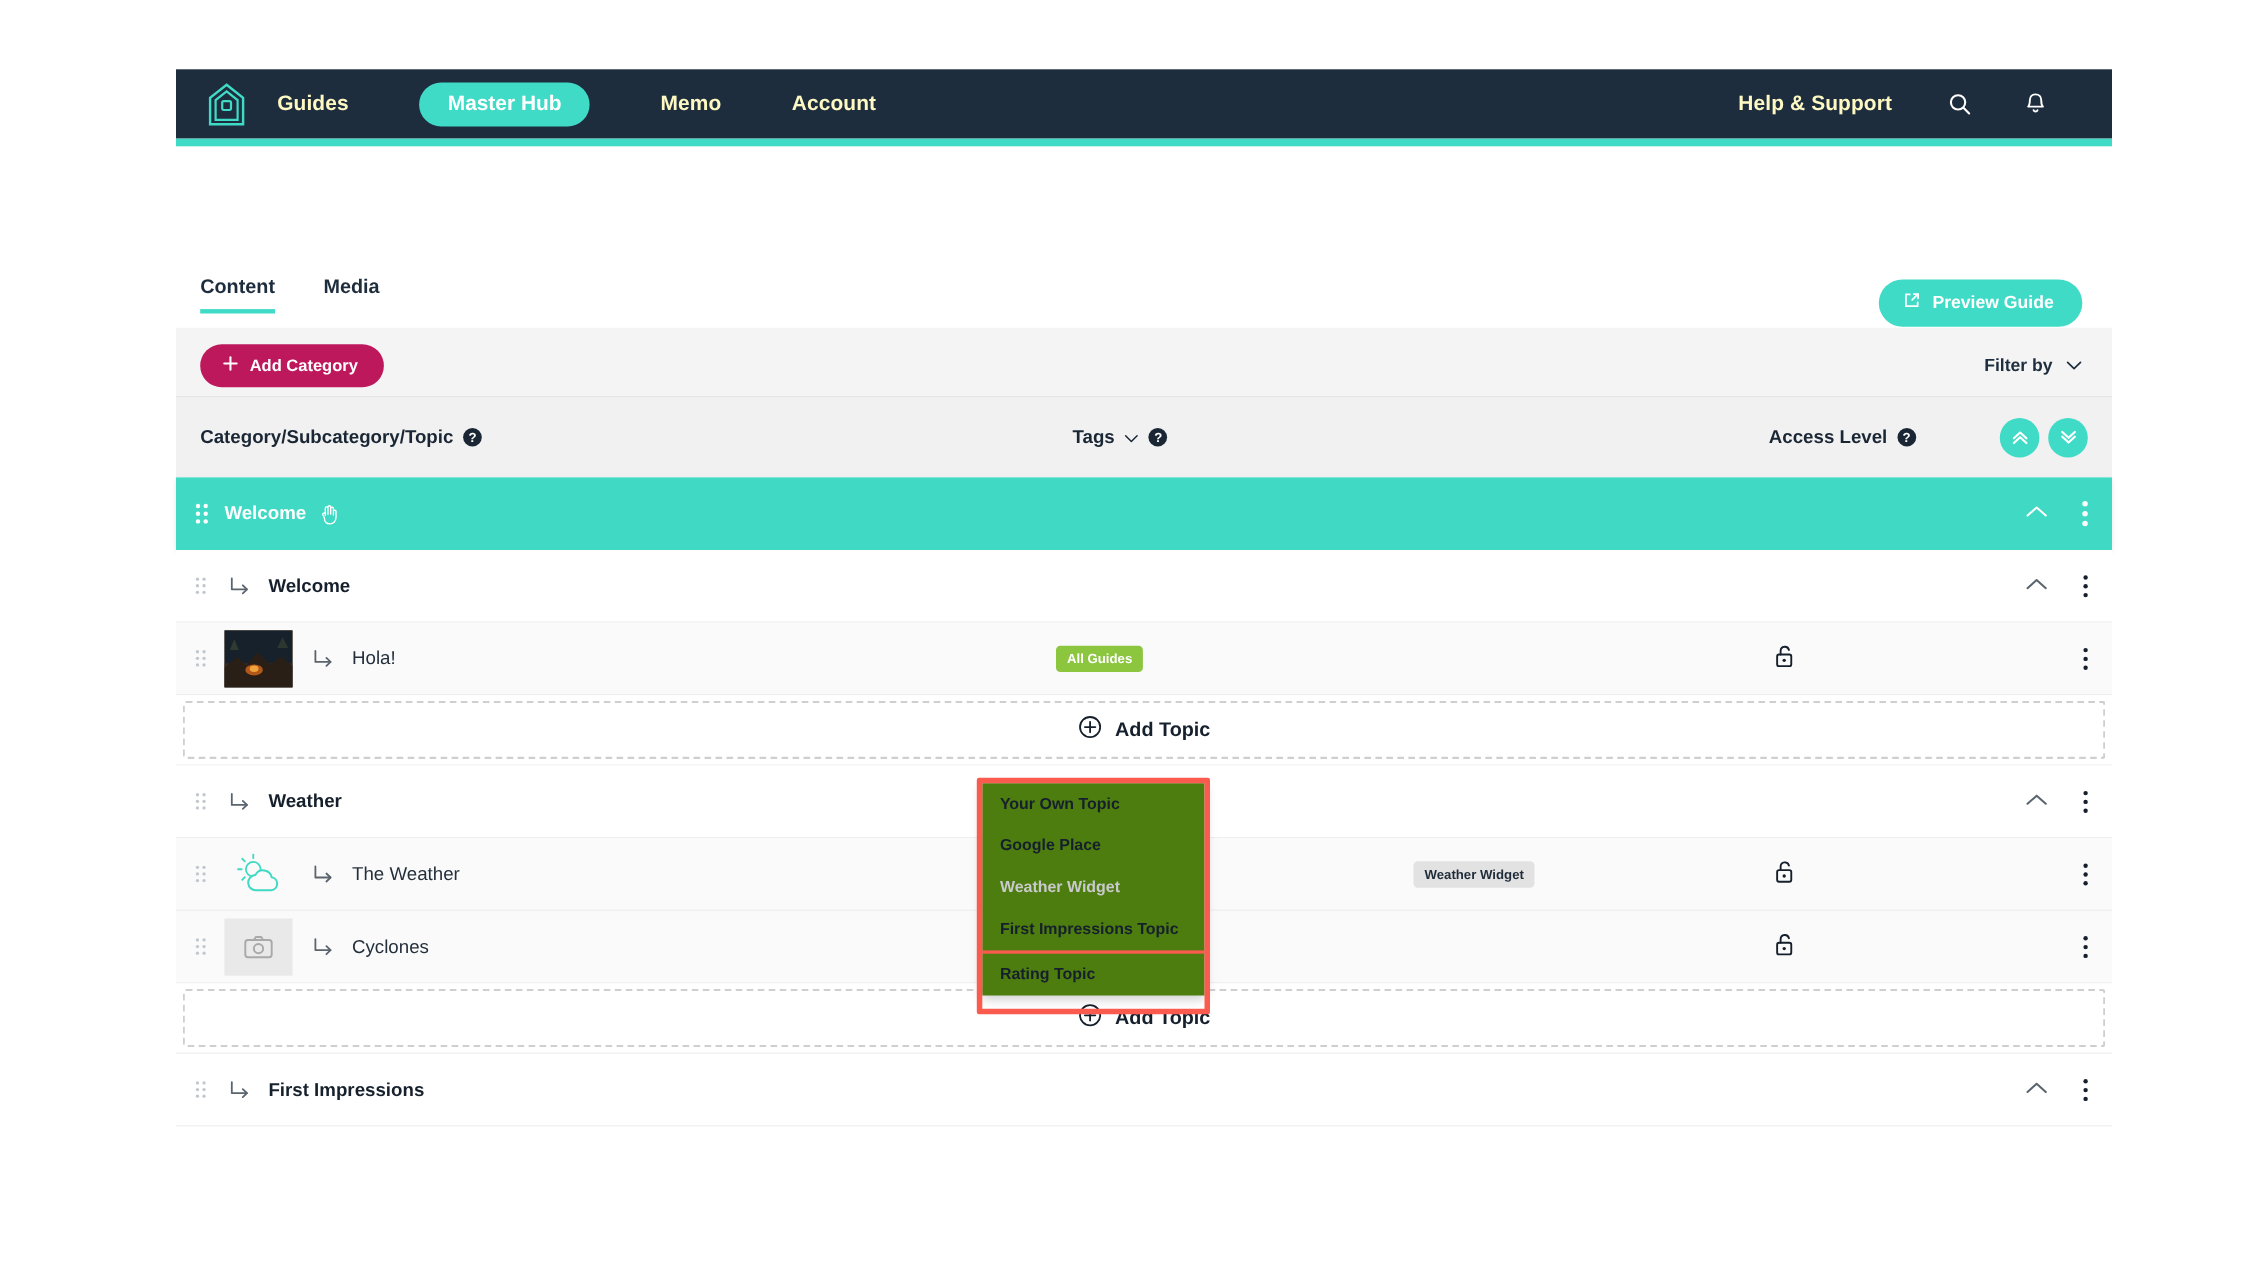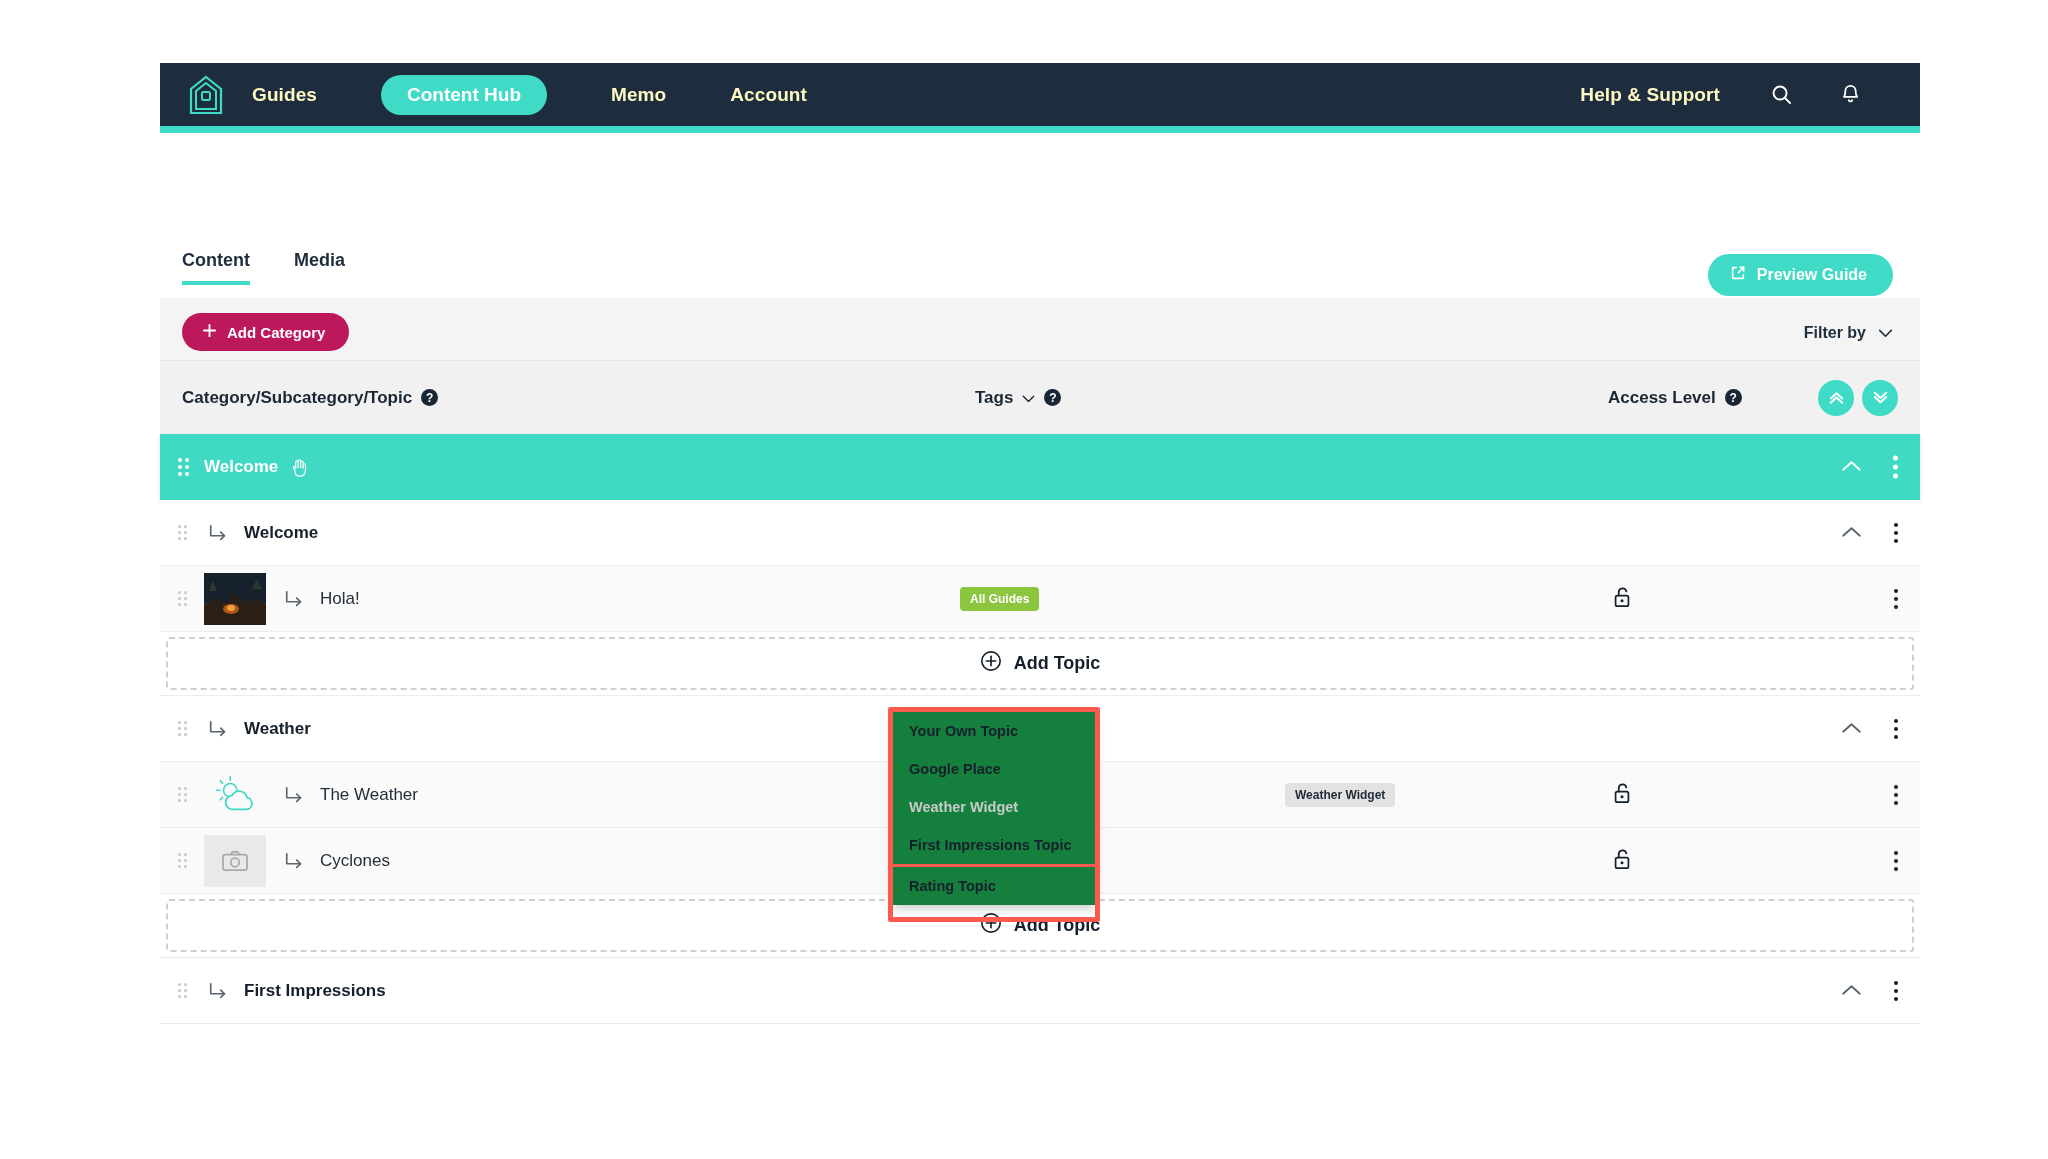--- a/index.html
+++ b/index.html
@@ -149,21 +149,21 @@
     border:2px dashed #cfcfcf; border-radius:3px; pointer-events:none;
   }
   .add-topic-btn {
     position:relative; display:flex; align-items:center; gap:12px;
     font-size:18px; font-weight:700; color:#16202c; cursor:pointer; z-index:2;
   }
 
   
   .dropdown {
     position:absolute; left:893px; top:712px; width:202px;
-    background:#15803d; box-shadow:0 3px 10px rgba(0,0,0,.22);
+    background:#4d7c0f; box-shadow:0 3px 10px rgba(0,0,0,.22);
     z-index:50;
   }
   .dd-outline {
     position:absolute; left:888px; top:707px; width:212px; height:215px;
     border:5px solid #fb5b4f; z-index:60; pointer-events:none; border-radius:2px;
   }
   .dd-item {
     font-size:14.5px; font-weight:700; color:#16202c;
     padding:11px 0 11px 16px; white-space:nowrap; cursor:pointer;
   }
@@ -180,21 +180,21 @@
   <div class="navbar">
     <div class="logo-box">
       <svg class="logo-svg" width="34" height="40" viewBox="0 0 34 40" fill="none">
         <path d="M17 2 L32 14 V38 H2 V14 Z" stroke="#3fdbc7" stroke-width="2.2" fill="none"></path>
         <path d="M17 8 L27 16 V34 H7 V16 Z" stroke="#3fdbc7" stroke-width="2" fill="none"></path>
         <rect x="13" y="17" width="8" height="8" rx="1.5" stroke="#3fdbc7" stroke-width="2" fill="none"></rect>
       </svg>
     </div>
 
     <div class="nav-link">Guides</div>
-    <div class="nav-pill">Content Hub</div>
+    <div class="nav-pill">Master Hub</div>
     <div class="nav-link">Memo</div>
     <div class="nav-link">Account</div>
 
     <div class="nav-right">
       <div class="nav-link">Help &amp; Support</div>
       <div class="nav-icon">
         <svg width="23" height="23" viewBox="0 0 24 24" fill="none">
           <circle cx="10.5" cy="10.5" r="6.8" stroke="#fff" stroke-width="2"></circle>
           <line x1="15.6" y1="15.6" x2="21" y2="21" stroke="#fff" stroke-width="2" stroke-linecap="round"></line>
         </svg>

